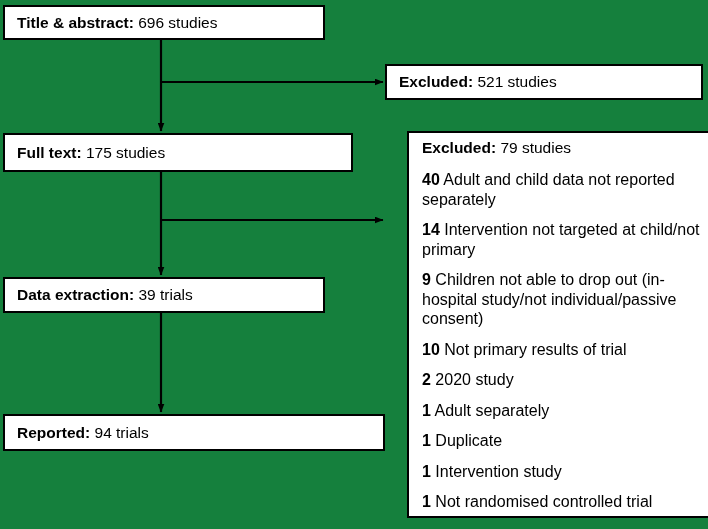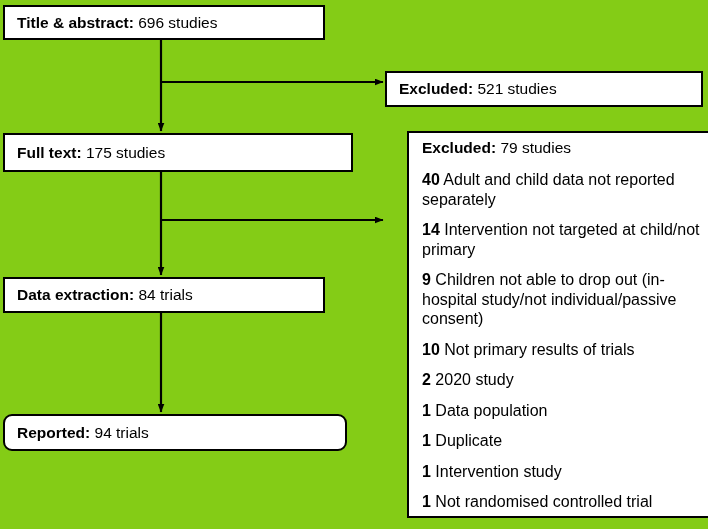--- a/index.html
+++ b/index.html
@@ -8,21 +8,21 @@
     background: #ffffff;
   }
   body {
     font-family: "Liberation Sans", sans-serif;
     color: #000000;
   }
   #flowchart {
     position: relative;
     width: 708px;
     height: 529px;
-    background: #84cc16;
+    background: #15803d;
     overflow: hidden;
   }
   .box {
     position: absolute;
     box-sizing: border-box;
     border: 2.5px solid #000000;
     background: #ffffff;
     display: flex;
     flex-direction: column;
     justify-content: center;
@@ -36,25 +36,25 @@
     white-space: nowrap;
   }
   .box-line b {
     font-weight: bold;
   }
 
   
   #box-title-abstract   { left: 3px;  top: 5px;   width: 322px; height: 35px; }
   #box-full-text        { left: 3px;  top: 133px; width: 350px; height: 39px; }
   #box-data-extraction  { left: 3px;  top: 277px; width: 322px; height: 36px; }
-  #box-reported         { left: 3px;  top: 414px; width: 344px; height: 37px; border-radius: 9px; }
+  #box-reported         { left: 3px;  top: 414px; width: 382px; height: 37px; }
 
   
   #box-excluded-521 {
-    left: 385px; top: 64px; width: 318px; height: 36px; margin-top: 7px;
+    left: 385px; top: 64px; width: 318px; height: 36px;
   }
   #box-excluded-79 {
     left: 407px; top: 131px; width: 318px; height: 387px;
     justify-content: flex-start;
     padding-top: 6px;
   }
   #box-excluded-79 .ex-head {
     font-size: 15.5px;
     font-weight: bold;
     padding: 0 10px 0 13px;
@@ -96,21 +96,21 @@
   <div class="box" id="box-full-text">
     <div class="box-line">
       <b>Full text:</b>
       <span>175 studies</span>
     </div>
   </div>
 
   <div class="box" id="box-data-extraction">
     <div class="box-line">
       <b>Data extraction:</b>
-      <span>84 trials</span>
+      <span>39 trials</span>
     </div>
   </div>
 
   <div class="box" id="box-reported">
     <div class="box-line">
       <b>Reported:</b>
       <span>94 trials</span>
     </div>
   </div>
 
@@ -134,29 +134,29 @@
       <li class="reason-item">
         <b>14</b>
         <span>Intervention not targeted at child/not primary</span>
       </li>
       <li class="reason-item">
         <b>9</b>
         <span>Children not able to drop out (in-hospital study/not individual/passive consent)</span>
       </li>
       <li class="reason-item">
         <b>10</b>
-        <span>Not primary results of trials</span>
+        <span>Not primary results of trial</span>
       </li>
       <li class="reason-item">
         <b>2</b>
         <span>2020 study</span>
       </li>
       <li class="reason-item">
         <b>1</b>
-        <span>Data population</span>
+        <span>Adult separately</span>
       </li>
       <li class="reason-item">
         <b>1</b>
         <span>Duplicate</span>
       </li>
       <li class="reason-item">
         <b>1</b>
         <span>Intervention study</span>
       </li>
       <li class="reason-item">

